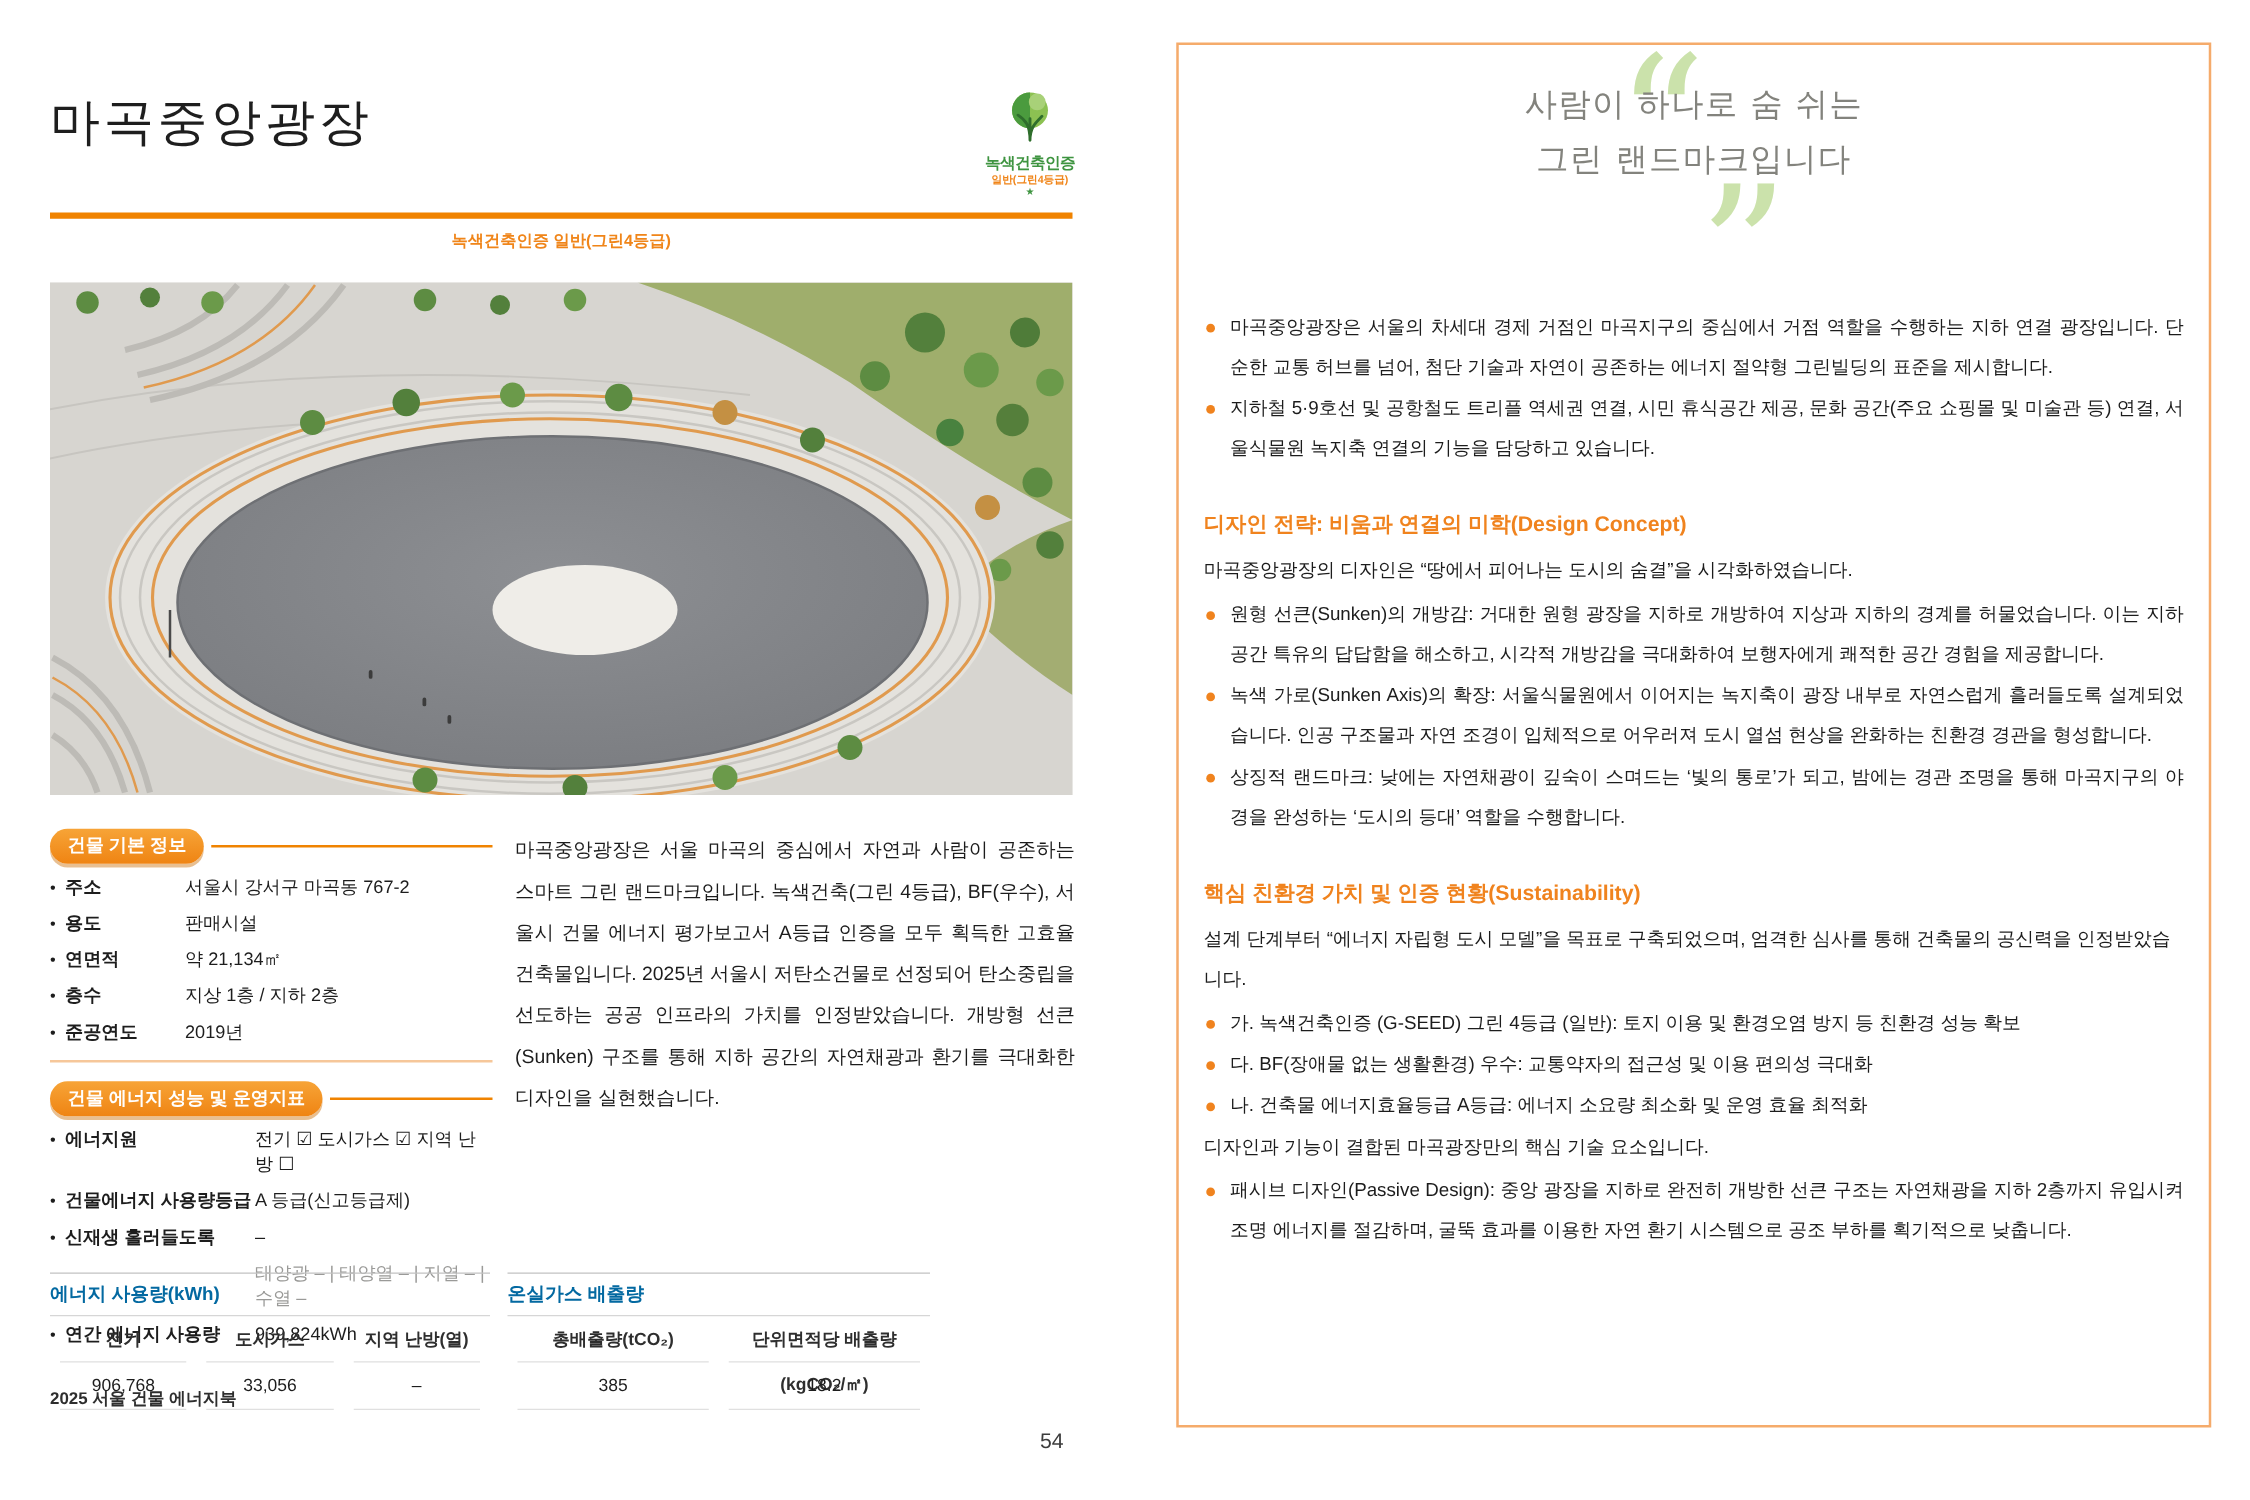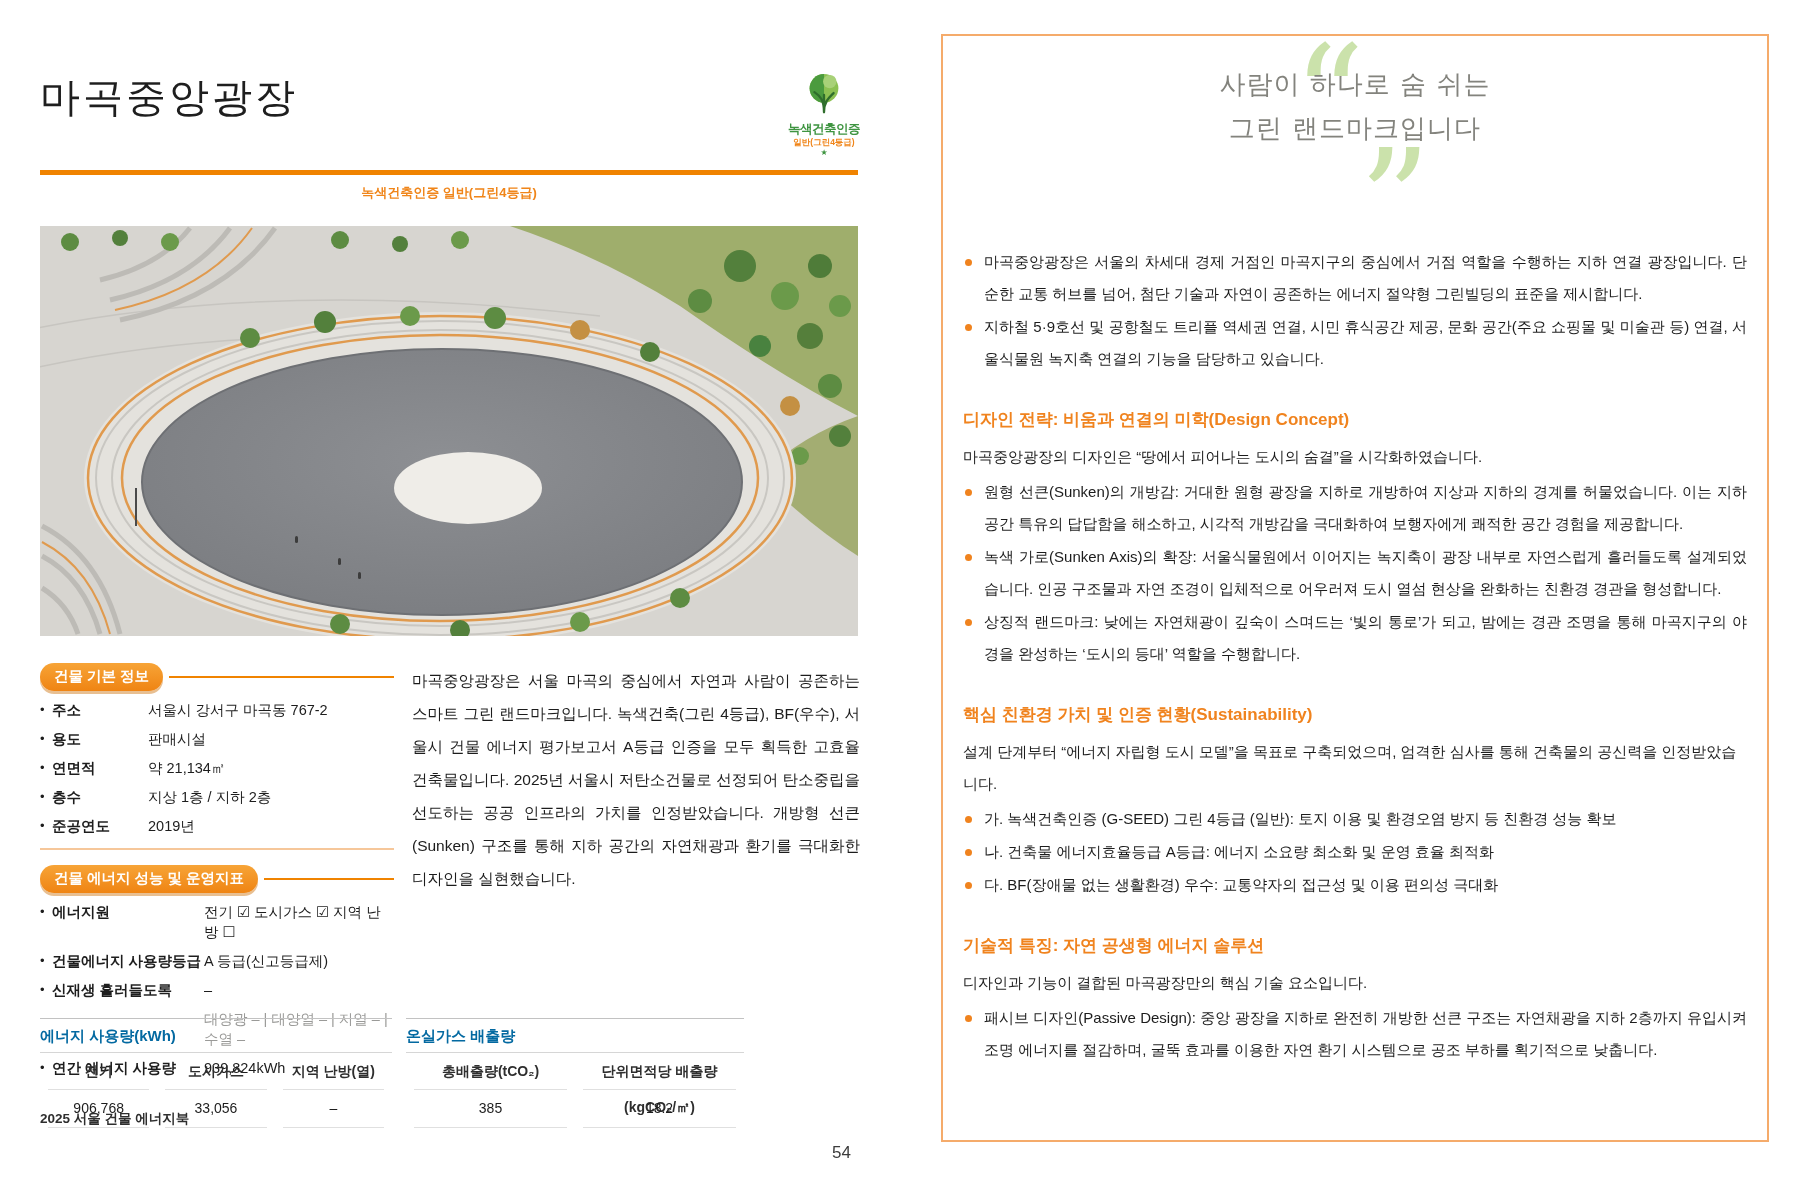--- a/index.html
+++ b/index.html
@@ -319,27 +319,26 @@
             <p class="btext">상징적 랜드마크: 낮에는 자연채광이 깊숙이 스며드는 ‘빛의 통로’가 되고, 밤에는 경관 조명을 통해 마곡지구의 야경을 완성하는 ‘도시의 등대’ 역할을 수행합니다.</p>
           </div>
           <h3 class="sec-heading">핵심 친환경 가치 및 인증 현황(Sustainability)</h3>
           <p class="sec-intro">설계 단계부터 “에너지 자립형 도시 모델”을 목표로 구축되었으며, 엄격한 심사를 통해 건축물의 공신력을 인정받았습니다.</p>
           <div class="brow">
             <span class="bdot"></span>
             <p class="btext">가. 녹색건축인증 (G-SEED) 그린 4등급 (일반): 토지 이용 및 환경오염 방지 등 친환경 성능 확보</p>
           </div>
           <div class="brow">
             <span class="bdot"></span>
+            <p class="btext">다. BF(장애물 없는 생활환경) 우수: 교통약자의 접근성 및 이용 편의성 극대화</p>
+          </div>
+          <div class="brow">
+            <span class="bdot"></span>
             <p class="btext">나. 건축물 에너지효율등급 A등급: 에너지 소요량 최소화 및 운영 효율 최적화</p>
           </div>
-          <div class="brow">
-            <span class="bdot"></span>
-            <p class="btext">다. BF(장애물 없는 생활환경) 우수: 교통약자의 접근성 및 이용 편의성 극대화</p>
-          </div>
-          <h3 class="sec-heading">기술적 특징: 자연 공생형 에너지 솔루션</h3>
           <p class="sec-intro">디자인과 기능이 결합된 마곡광장만의 핵심 기술 요소입니다.</p>
           <div class="brow">
             <span class="bdot"></span>
             <p class="btext">패시브 디자인(Passive Design): 중앙 광장을 지하로 완전히 개방한 선큰 구조는 자연채광을 지하 2층까지 유입시켜 조명 에너지를 절감하며, 굴뚝 효과를 이용한 자연 환기 시스템으로 공조 부하를 획기적으로 낮춥니다.</p>
           </div>
         </div>
     </div>
 
   </section>
 

